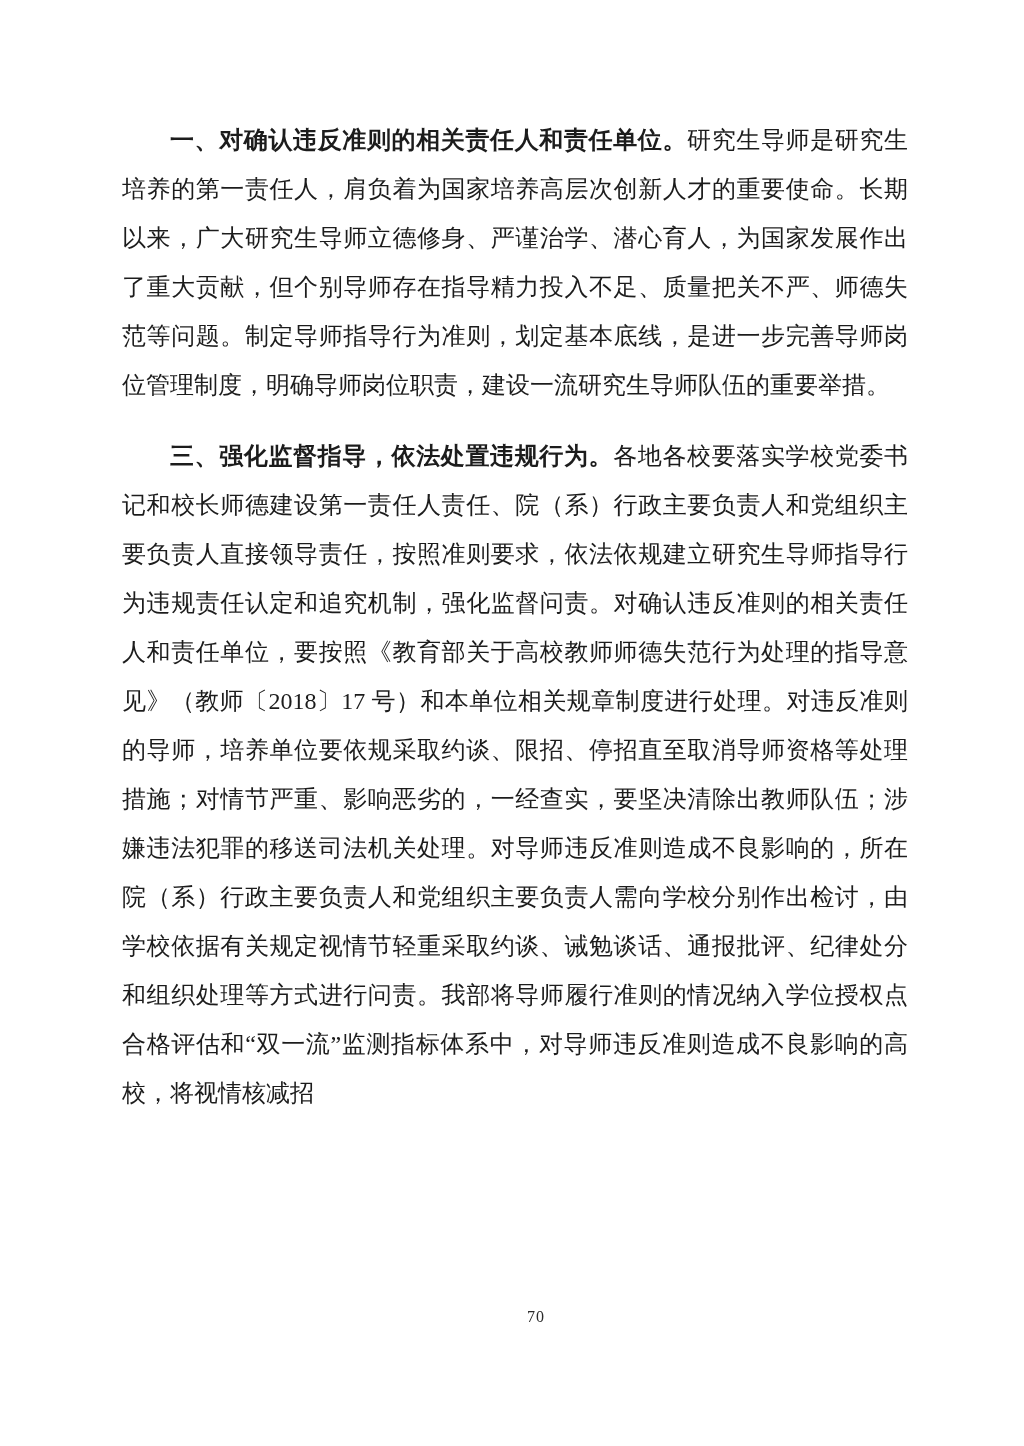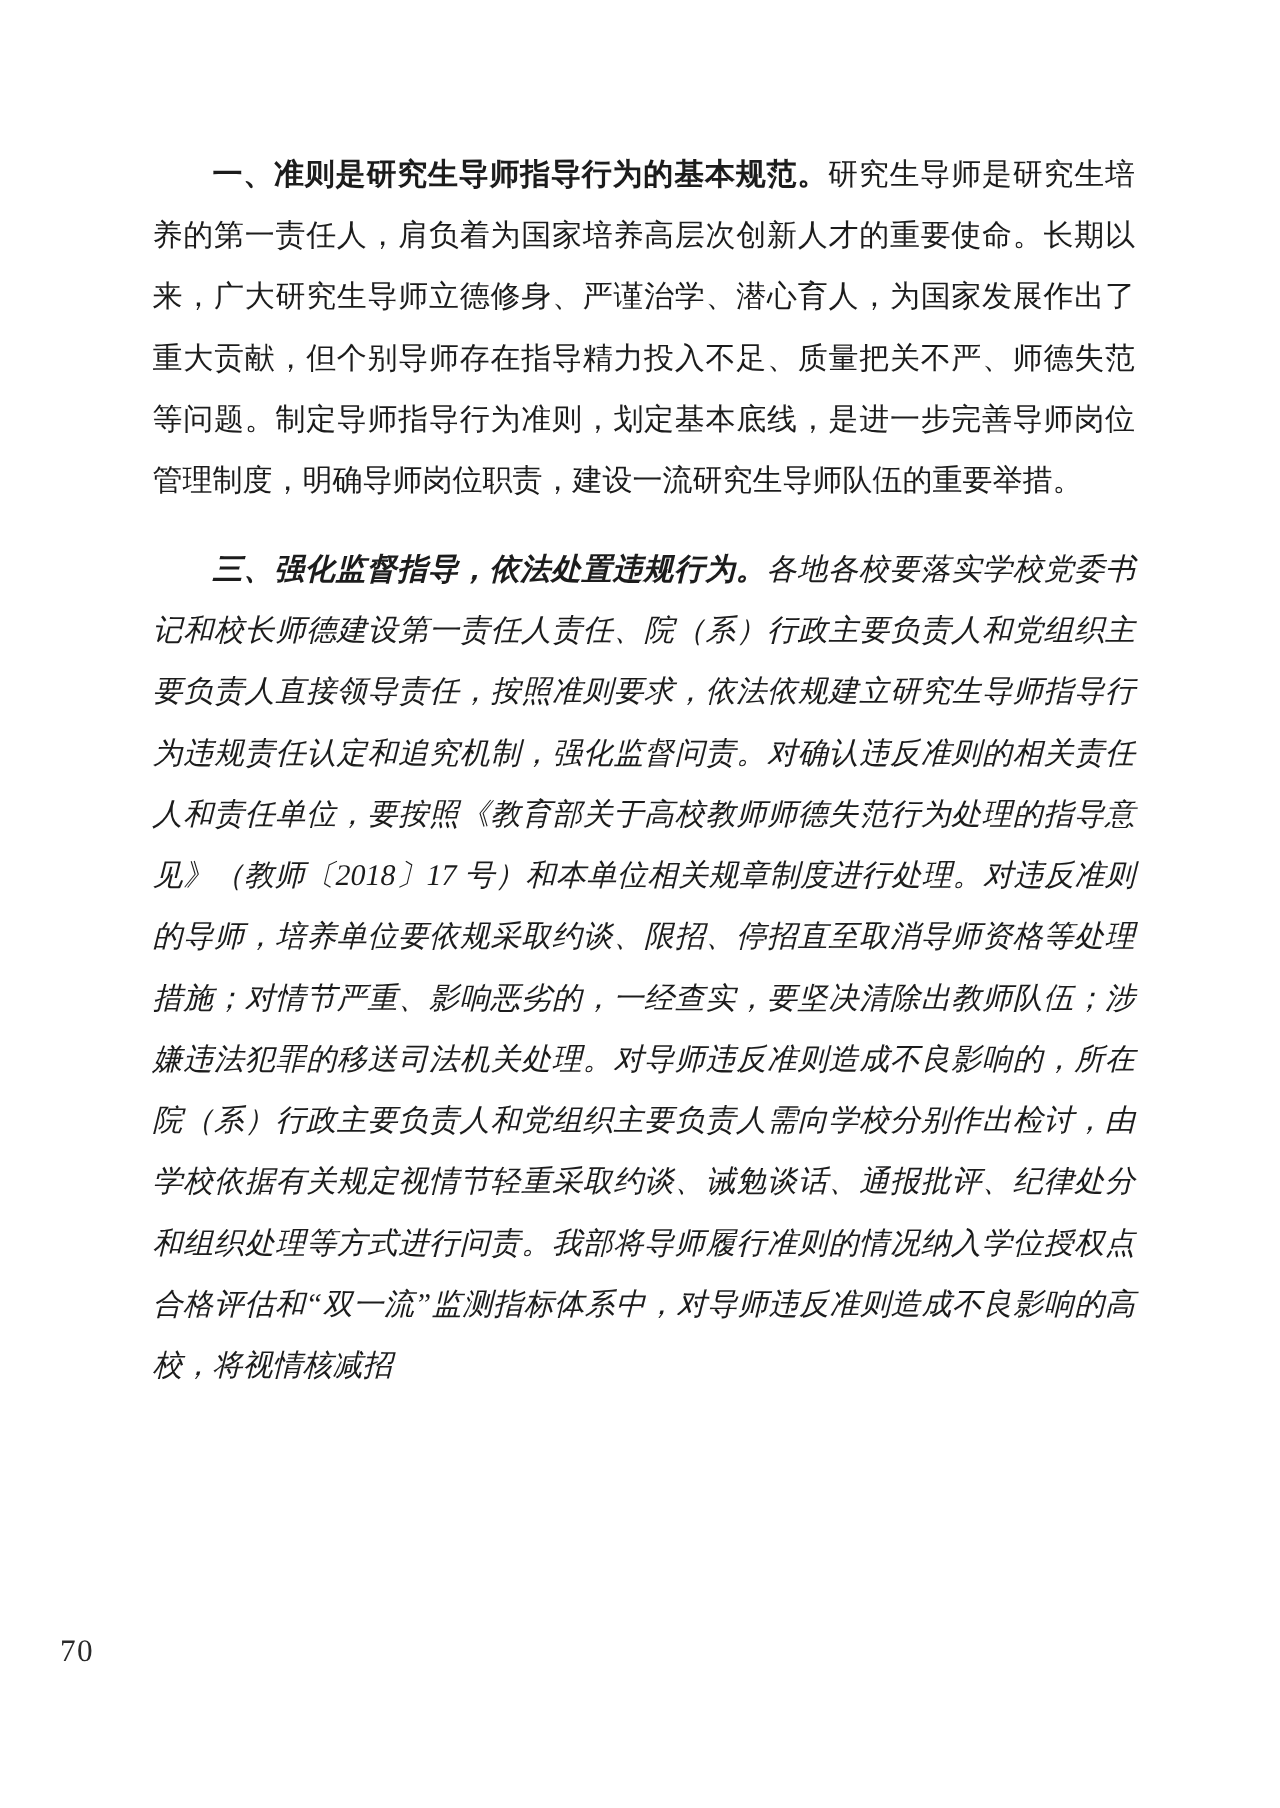--- a/index.html
+++ b/index.html
@@ -26,44 +26,43 @@
     text-align: justify;
     text-justify: inter-ideograph;
   }
   .para {
     margin: 0 0 22px 0;
     text-indent: 2em;
     word-break: break-all;
   }
   .para:last-child {
     margin-bottom: 0;
-    font-style: italic;
   }
   .para-heading {
     font-weight: bold;
   }
   .page-number {
     position: absolute;
     left: 0;
     right: 0;
     top: 1308px;
-    text-align: left;
-    font-size: 25px;
+    text-align: center;
+    font-size: 16px;
     color: #2a2a2a;
     letter-spacing: 1px;
     padding-left: 48px;
   }
 </style>
 </head>
 <body>
 
 <div class="page">
   <div class="content">
 
-    <p class="para"><span class="para-heading">一、准则是研究生导师指导行为的基本规范。</span><span>研究生导师是研究生培养的第一责任人，肩负着为国家培养高层次创新人才的重要使命。长期以来，广大研究生导师立德修身、严谨治学、潜心育人，为国家发展作出了重大贡献，但个别导师存在指导精力投入不足、质量把关不严、师德失范等问题。制定导师指导行为准则，划定基本底线，是进一步完善导师岗位管理制度，明确导师岗位职责，建设一流研究生导师队伍的重要举措。</span></p>
+    <p class="para"><span class="para-heading">一、对确认违反准则的相关责任人和责任单位。</span><span>研究生导师是研究生培养的第一责任人，肩负着为国家培养高层次创新人才的重要使命。长期以来，广大研究生导师立德修身、严谨治学、潜心育人，为国家发展作出了重大贡献，但个别导师存在指导精力投入不足、质量把关不严、师德失范等问题。制定导师指导行为准则，划定基本底线，是进一步完善导师岗位管理制度，明确导师岗位职责，建设一流研究生导师队伍的重要举措。</span></p>
 
 
     <p class="para"><span class="para-heading">三、强化监督指导，依法处置违规行为。</span><span>各地各校要落实学校党委书记和校长师德建设第一责任人责任、院（系）行政主要负责人和党组织主要负责人直接领导责任，按照准则要求，依法依规建立研究生导师指导行为违规责任认定和追究机制，强化监督问责。对确认违反准则的相关责任人和责任单位，要按照《教育部关于高校教师师德失范行为处理的指导意见》（教师〔2018〕17 号）和本单位相关规章制度进行处理。对违反准则的导师，培养单位要依规采取约谈、限招、停招直至取消导师资格等处理措施；对情节严重、影响恶劣的，一经查实，要坚决清除出教师队伍；涉嫌违法犯罪的移送司法机关处理。对导师违反准则造成不良影响的，所在院（系）行政主要负责人和党组织主要负责人需向学校分别作出检讨，由学校依据有关规定视情节轻重采取约谈、诫勉谈话、通报批评、纪律处分和组织处理等方式进行问责。我部将导师履行准则的情况纳入学位授权点合格评估和“双一流”监测指标体系中，对导师违反准则造成不良影响的高校，将视情核减招</span></p>
 
   </div>
 
   <div class="page-number">70</div>
 </div>
 
 </body></html>

